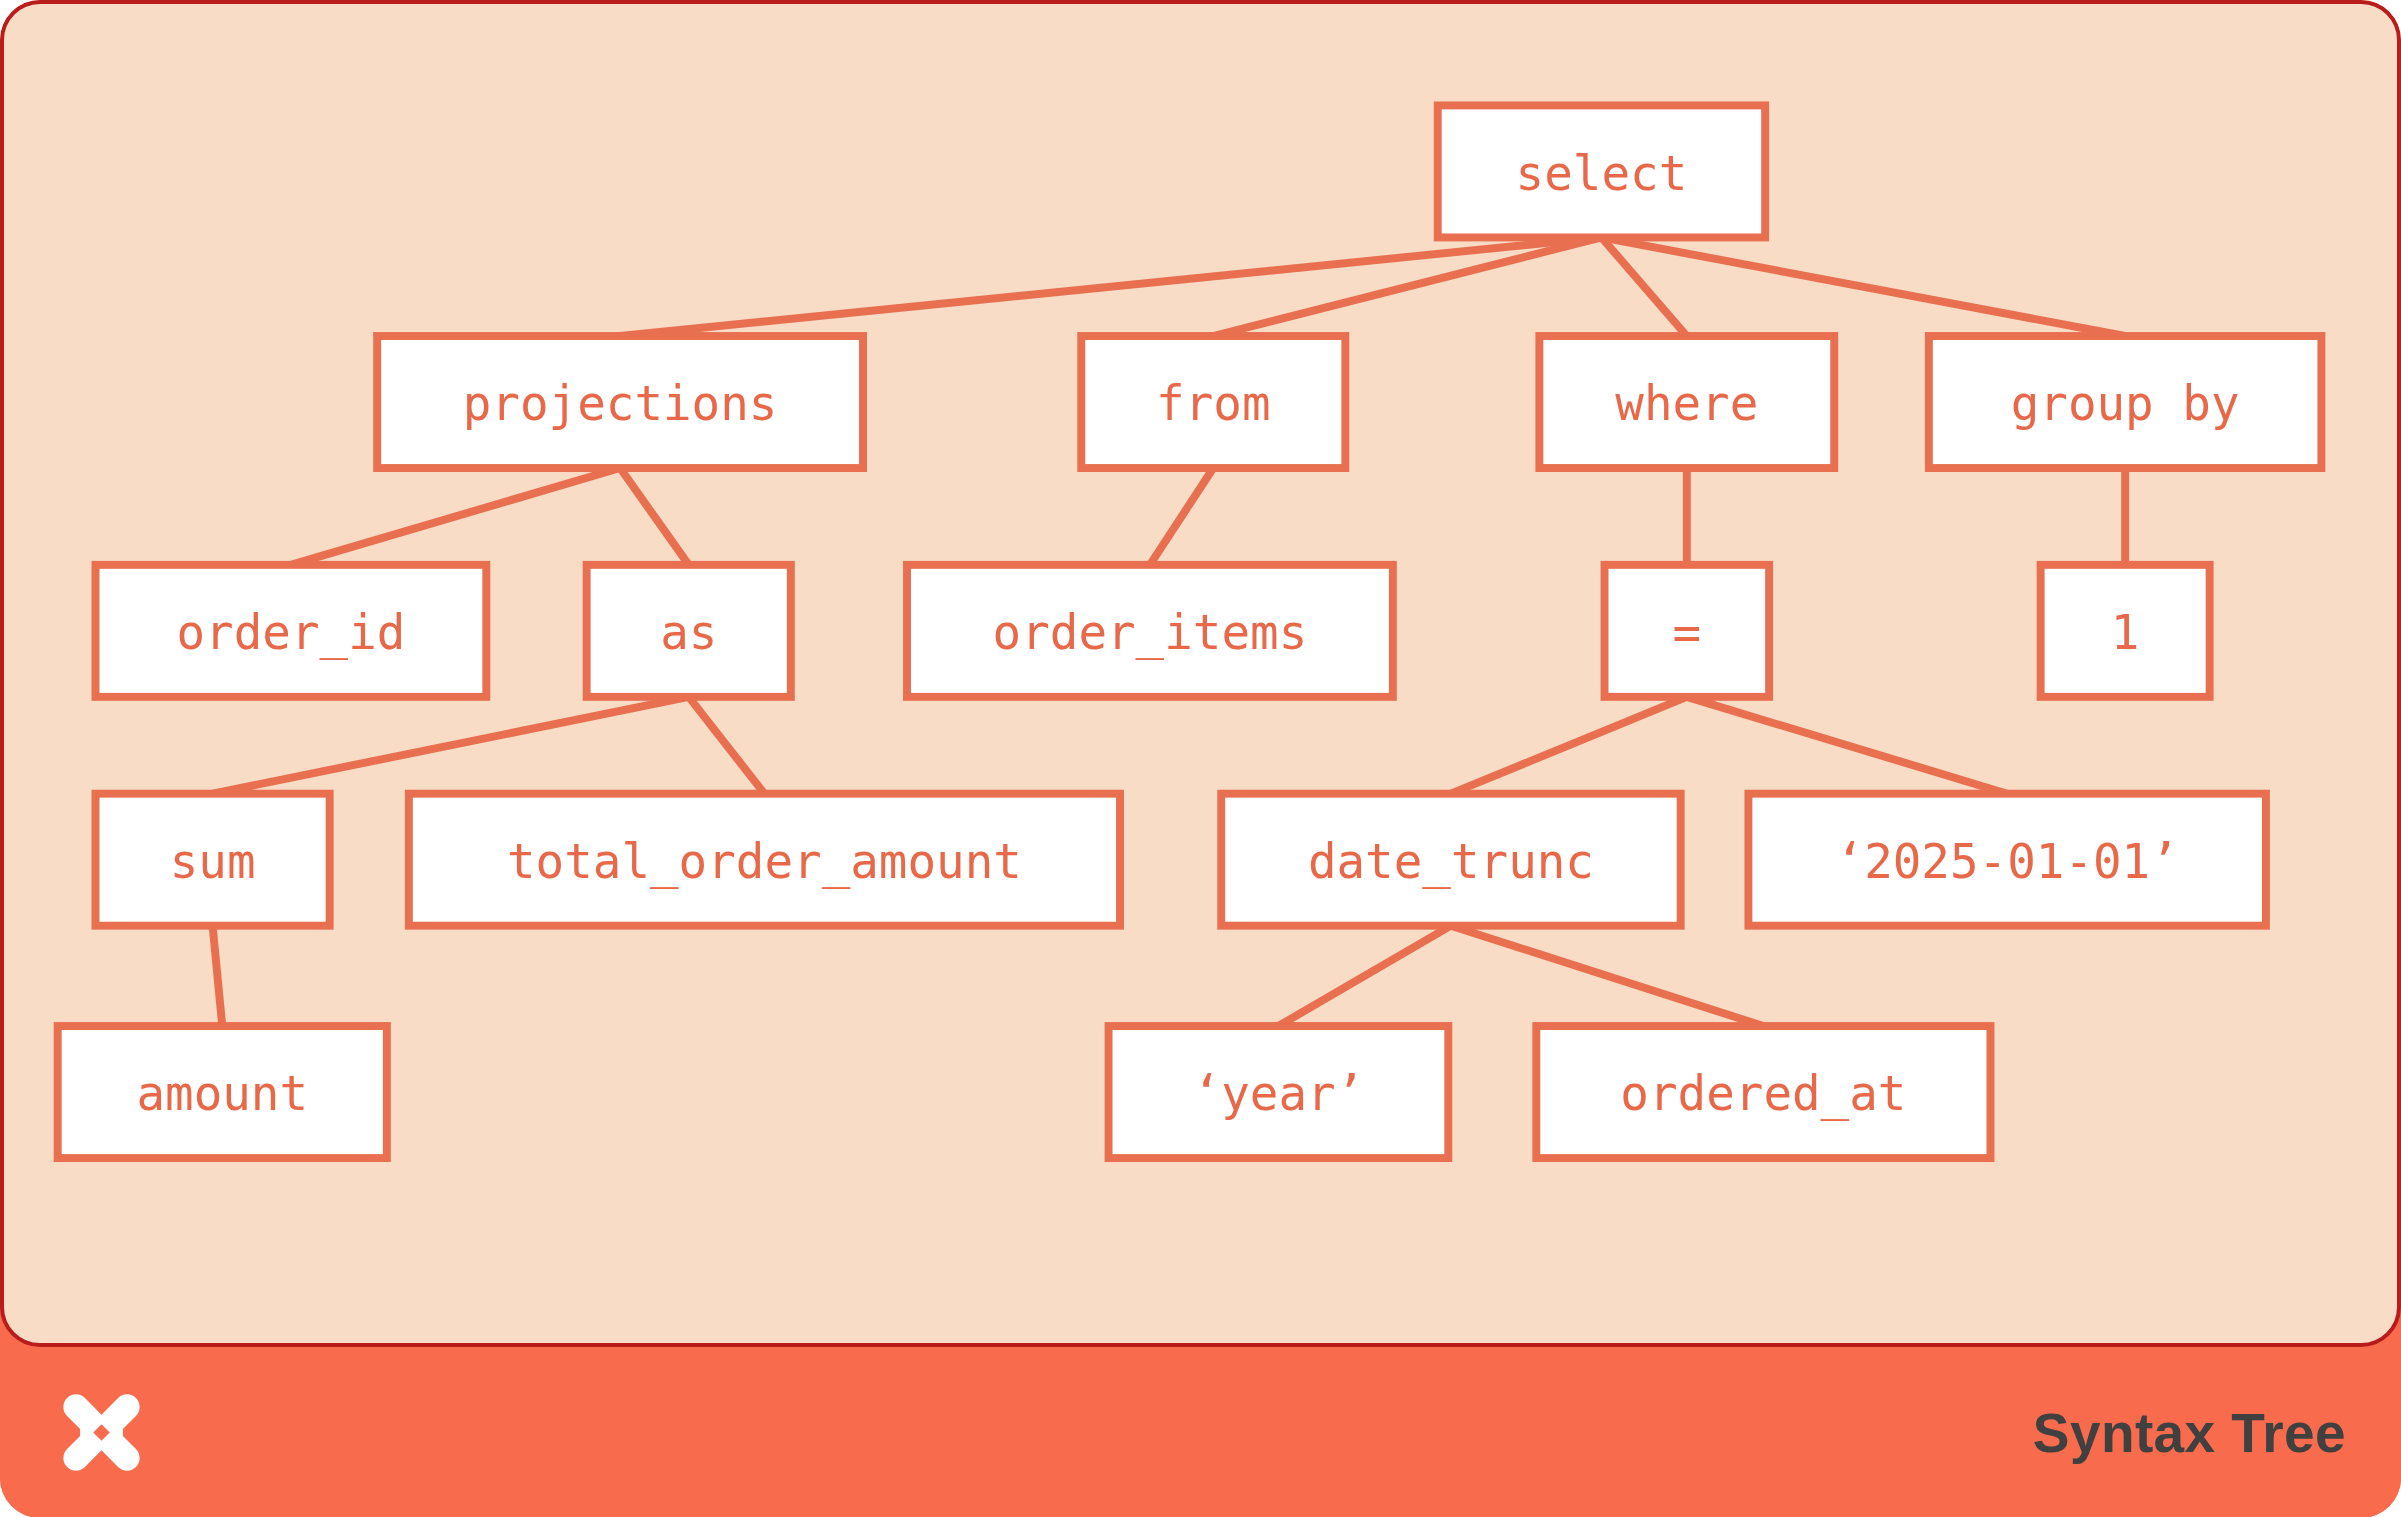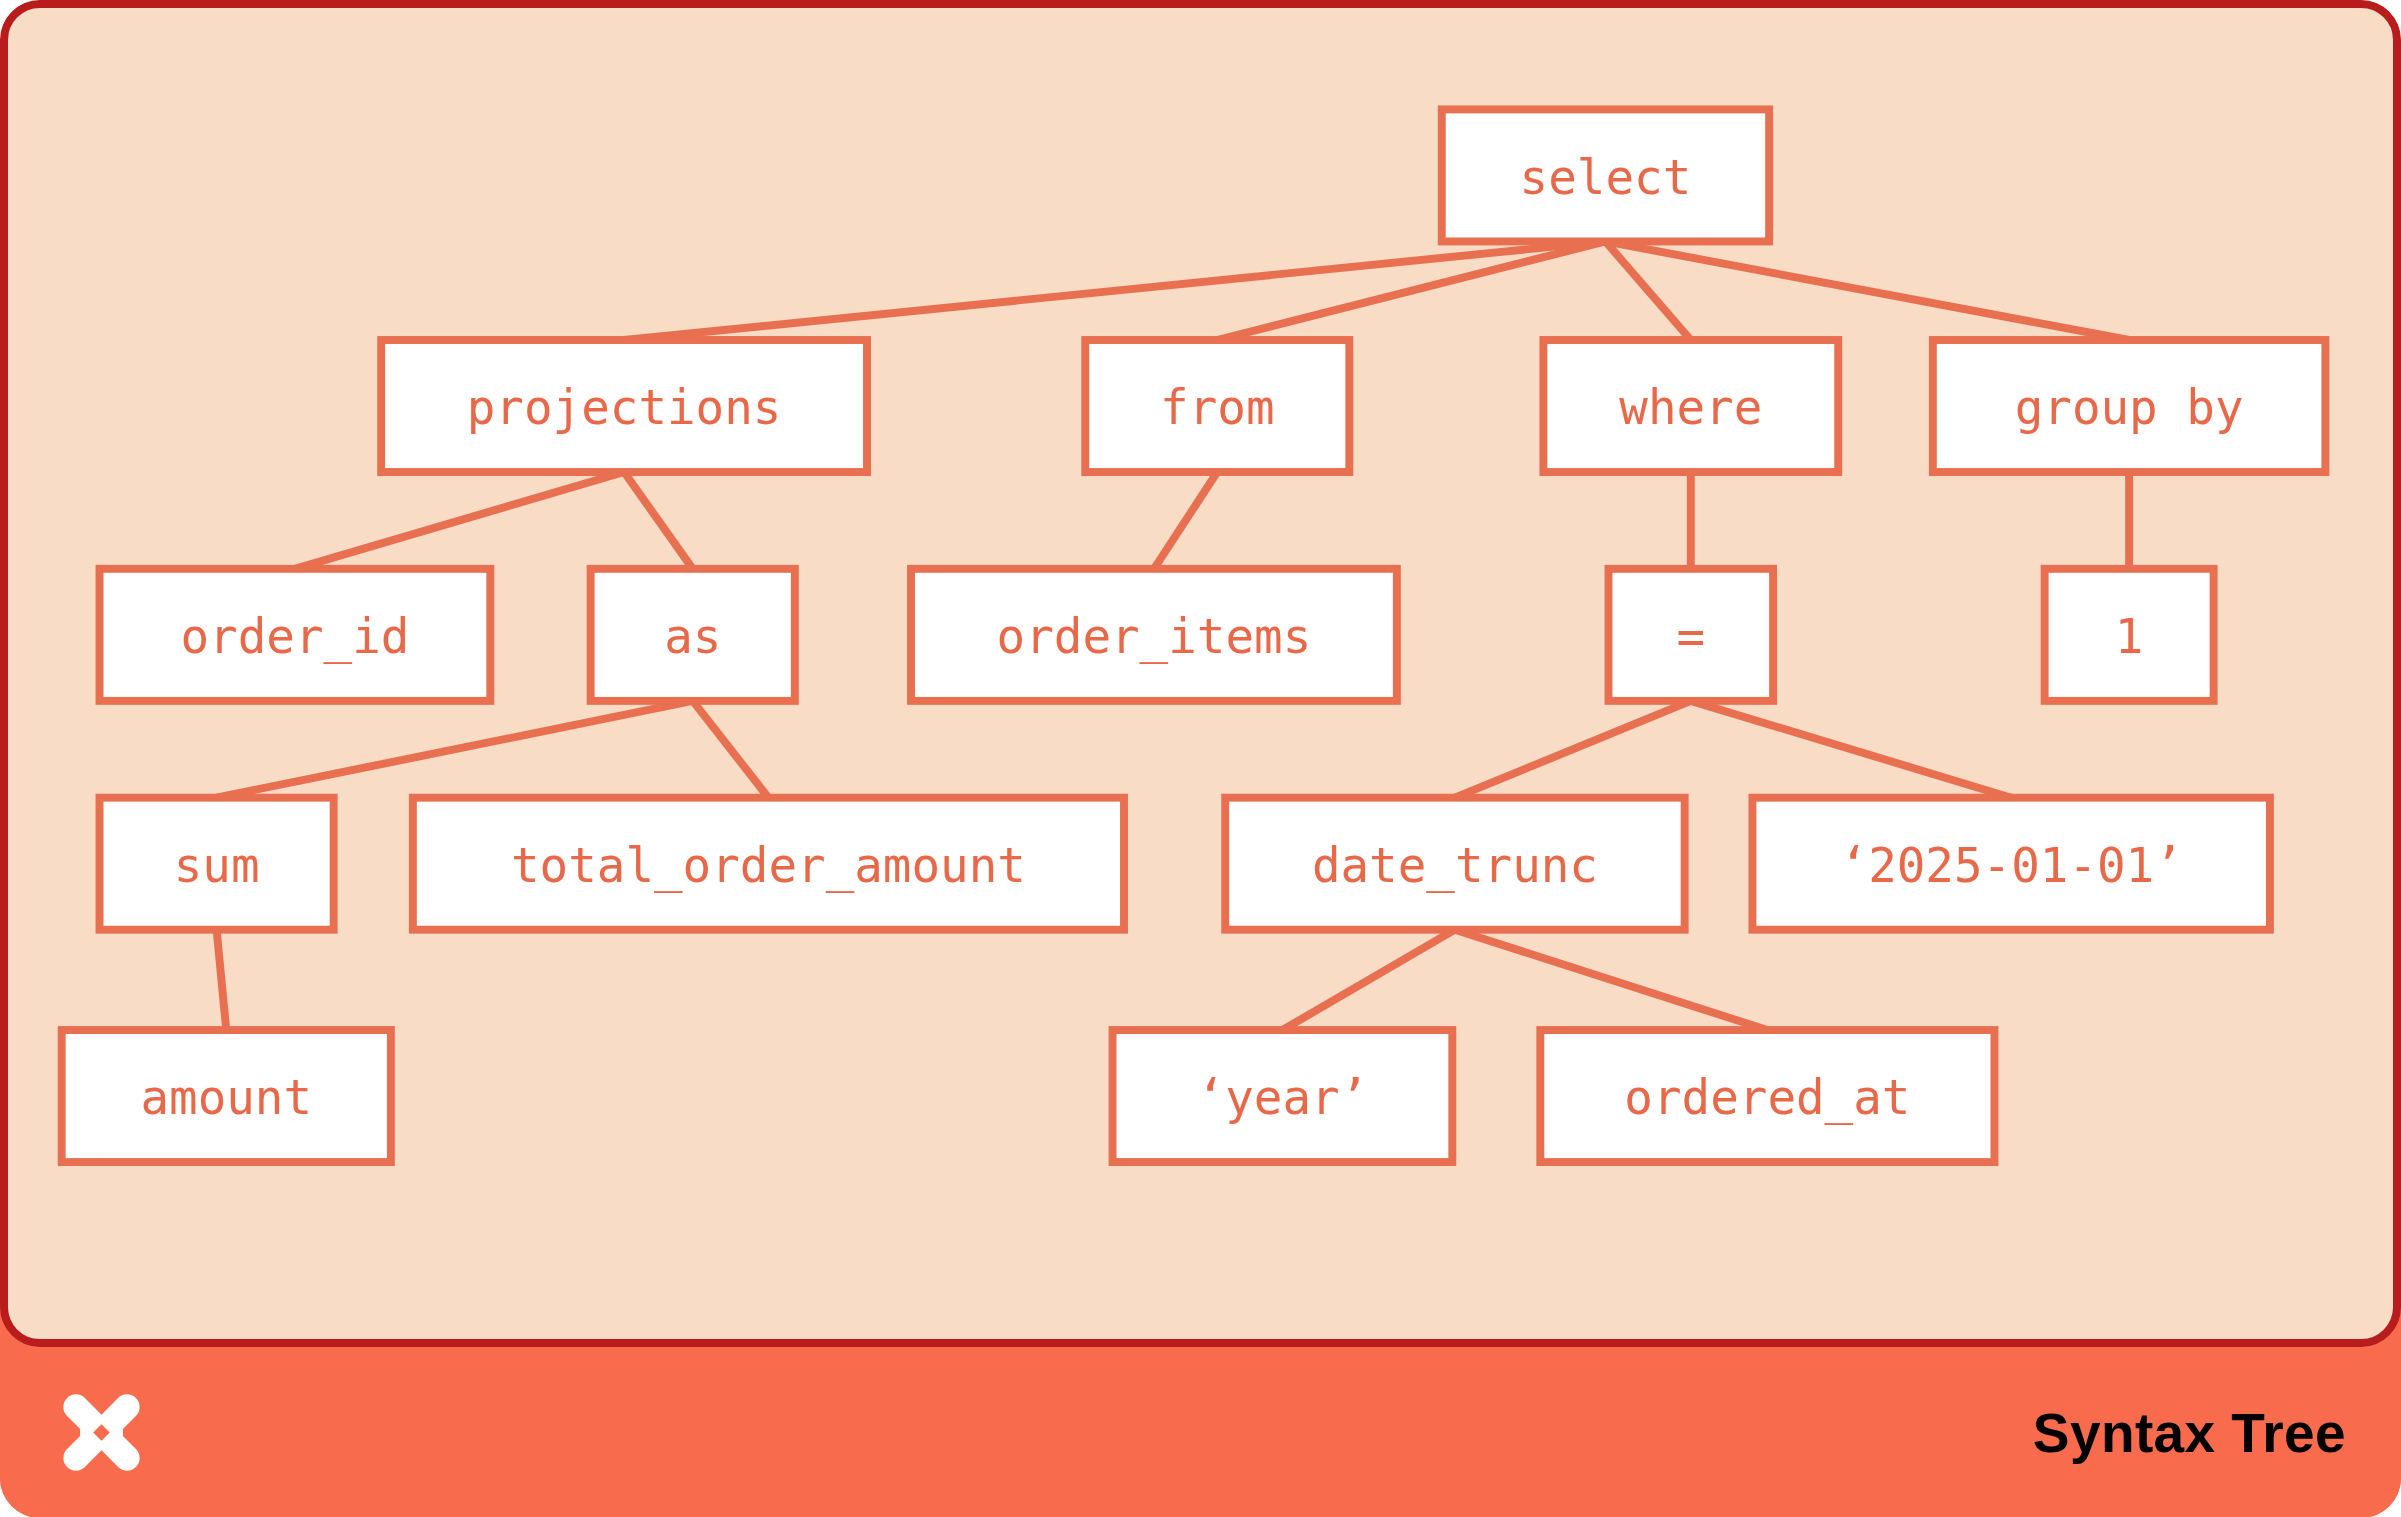--- a/index.html
+++ b/index.html
@@ -23,21 +23,21 @@
     overflow: hidden;
   }
   #panel {
     position: absolute;
     left: 0;
     top: 0;
     width: 2401px;
     height: 1347px;
     box-sizing: border-box;
     background: #F8DCC6;
-    border: 8px solid #b91c1c;
+    border: 4px solid #b91c1c;
     border-radius: 40px;
   }
   #tree-svg {
     position: absolute;
     left: 0;
     top: 0;
     width: 2401px;
     height: 1347px;
     display: block;
   }
@@ -72,21 +72,21 @@
     justify-content: space-between;
     box-sizing: border-box;
     padding: 0 55px 0 53px;
   }
   #logo {
     width: 97px;
     height: 97px;
     display: block;
   }
   #footer-title {
-    color: #000000;
+    color: #404040;
     font-family: "Liberation Sans", sans-serif;
     font-size: 55px;
     font-weight: bold;
     letter-spacing: 0.4px;
     white-space: nowrap;
   }
 </style>
 </head>
 <body>
 

